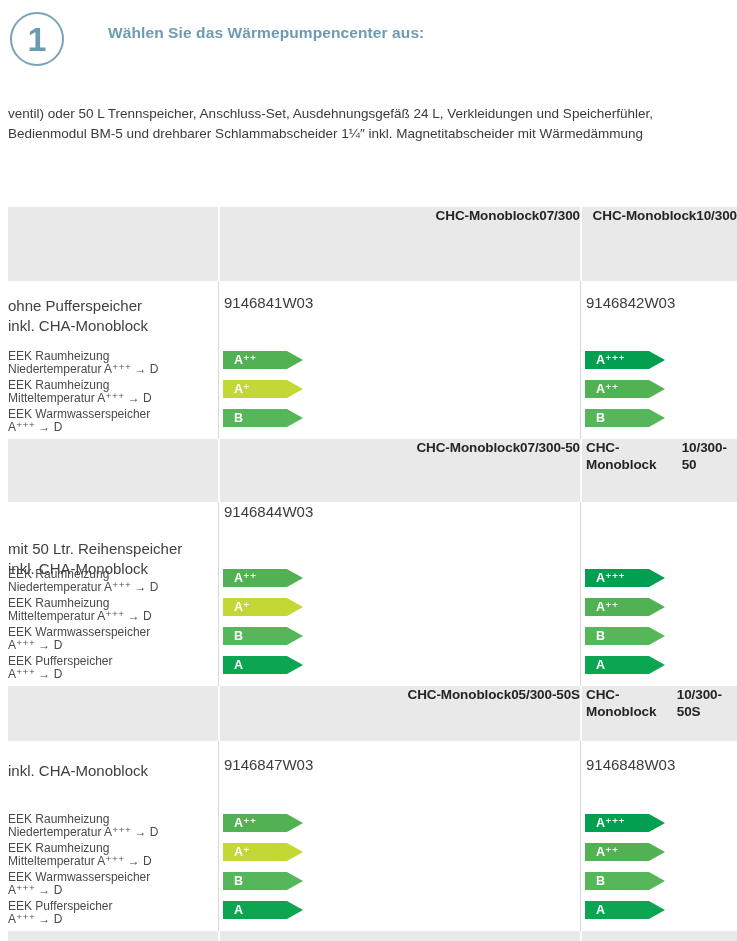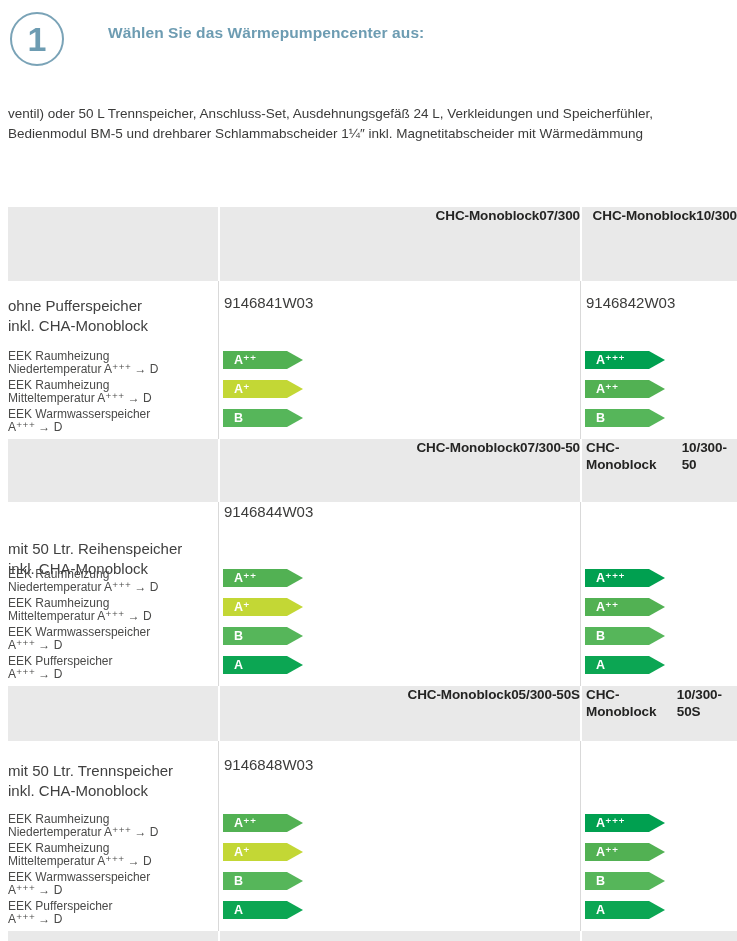--- a/index.html
+++ b/index.html
@@ -206,22 +206,24 @@
           <div class="pname">CHC-Monoblock</div>
           <div class="pname">05/300-50S</div>
         </div>
         <div class="bcell csep">
           <div class="pname">CHC-Monoblock</div>
           <div class="pname">10/300-50S</div>
         </div>
       </div>
       <div class="grid-row" style="height: 72px;">
         <div class="cell" style="padding-top: 20px;">
-          <div class="rowlabel">mit 50 Ltr. Trennspeicher</div>
           <div class="rowlabel">inkl. CHA-Monoblock</div>
+        </div>
+        <div class="cell cpad" style="padding-top: 15px;">
+          <div class="artnum">9146847W03</div>
         </div>
         <div class="cell cpad" style="padding-top: 15px;">
           <div class="artnum">9146848W03</div>
         </div>
       </div>
       <div class="eek-rows">
         <div class="grid-row eek-row">
           <div class="cell">
             <div class="eek-label">EEK Raumheizung</div>
             <div class="eek-label">Niedertemperatur A⁺⁺⁺ → D</div>

